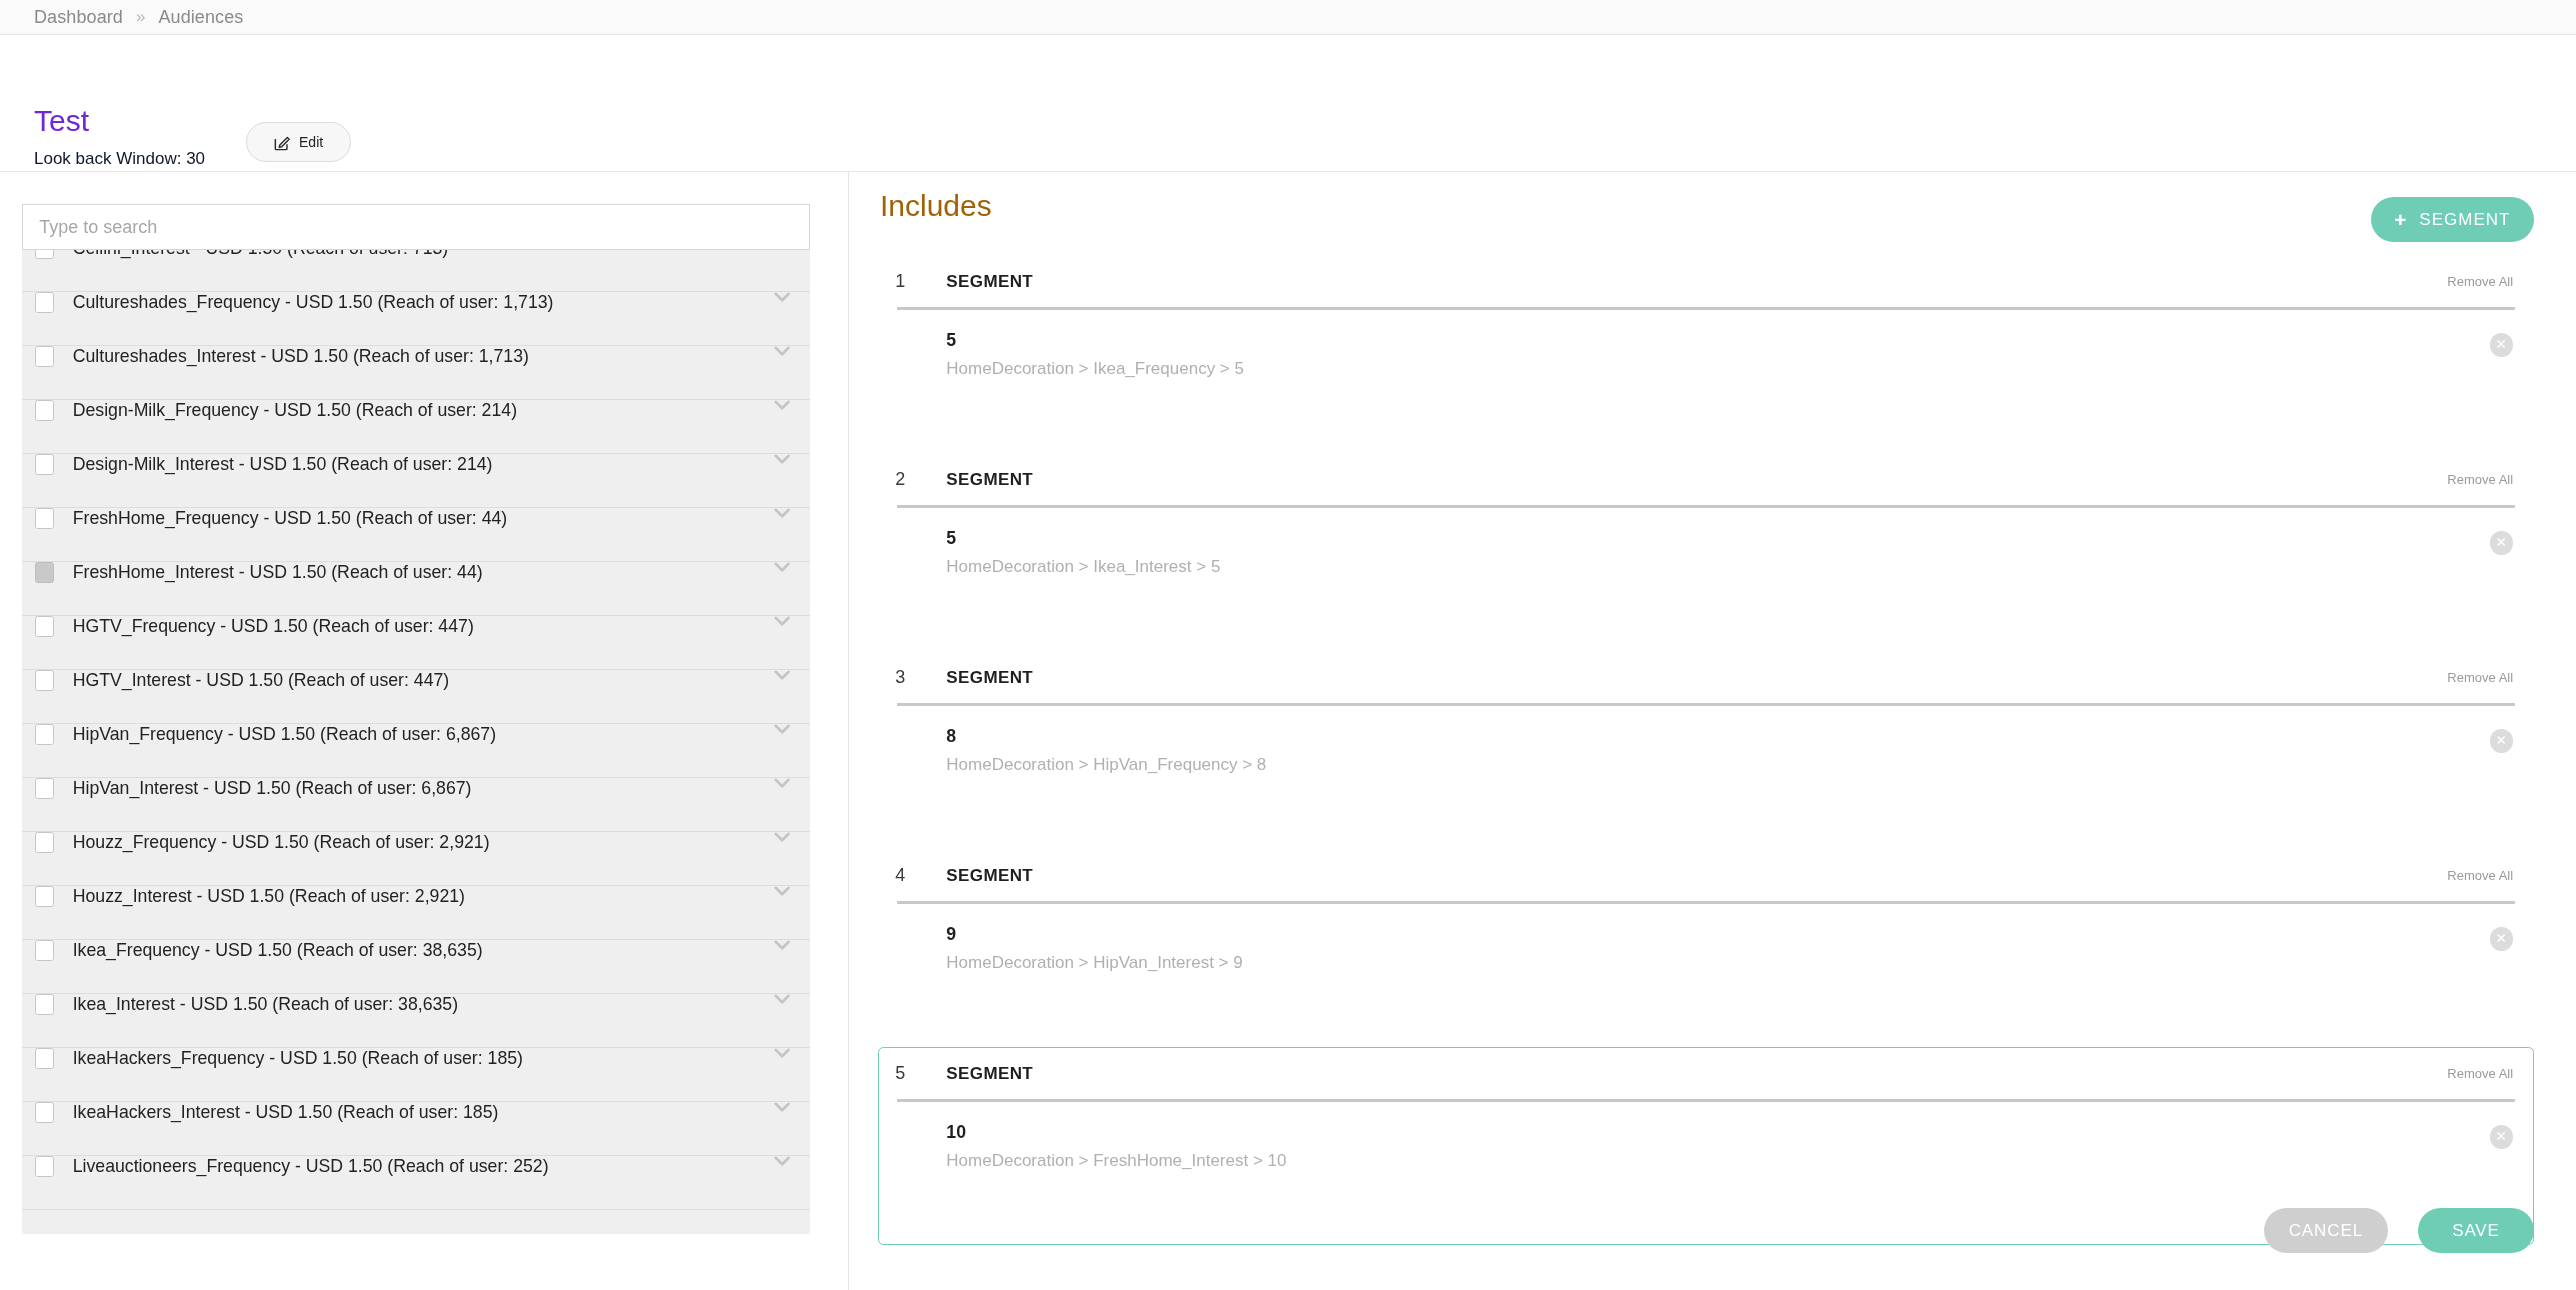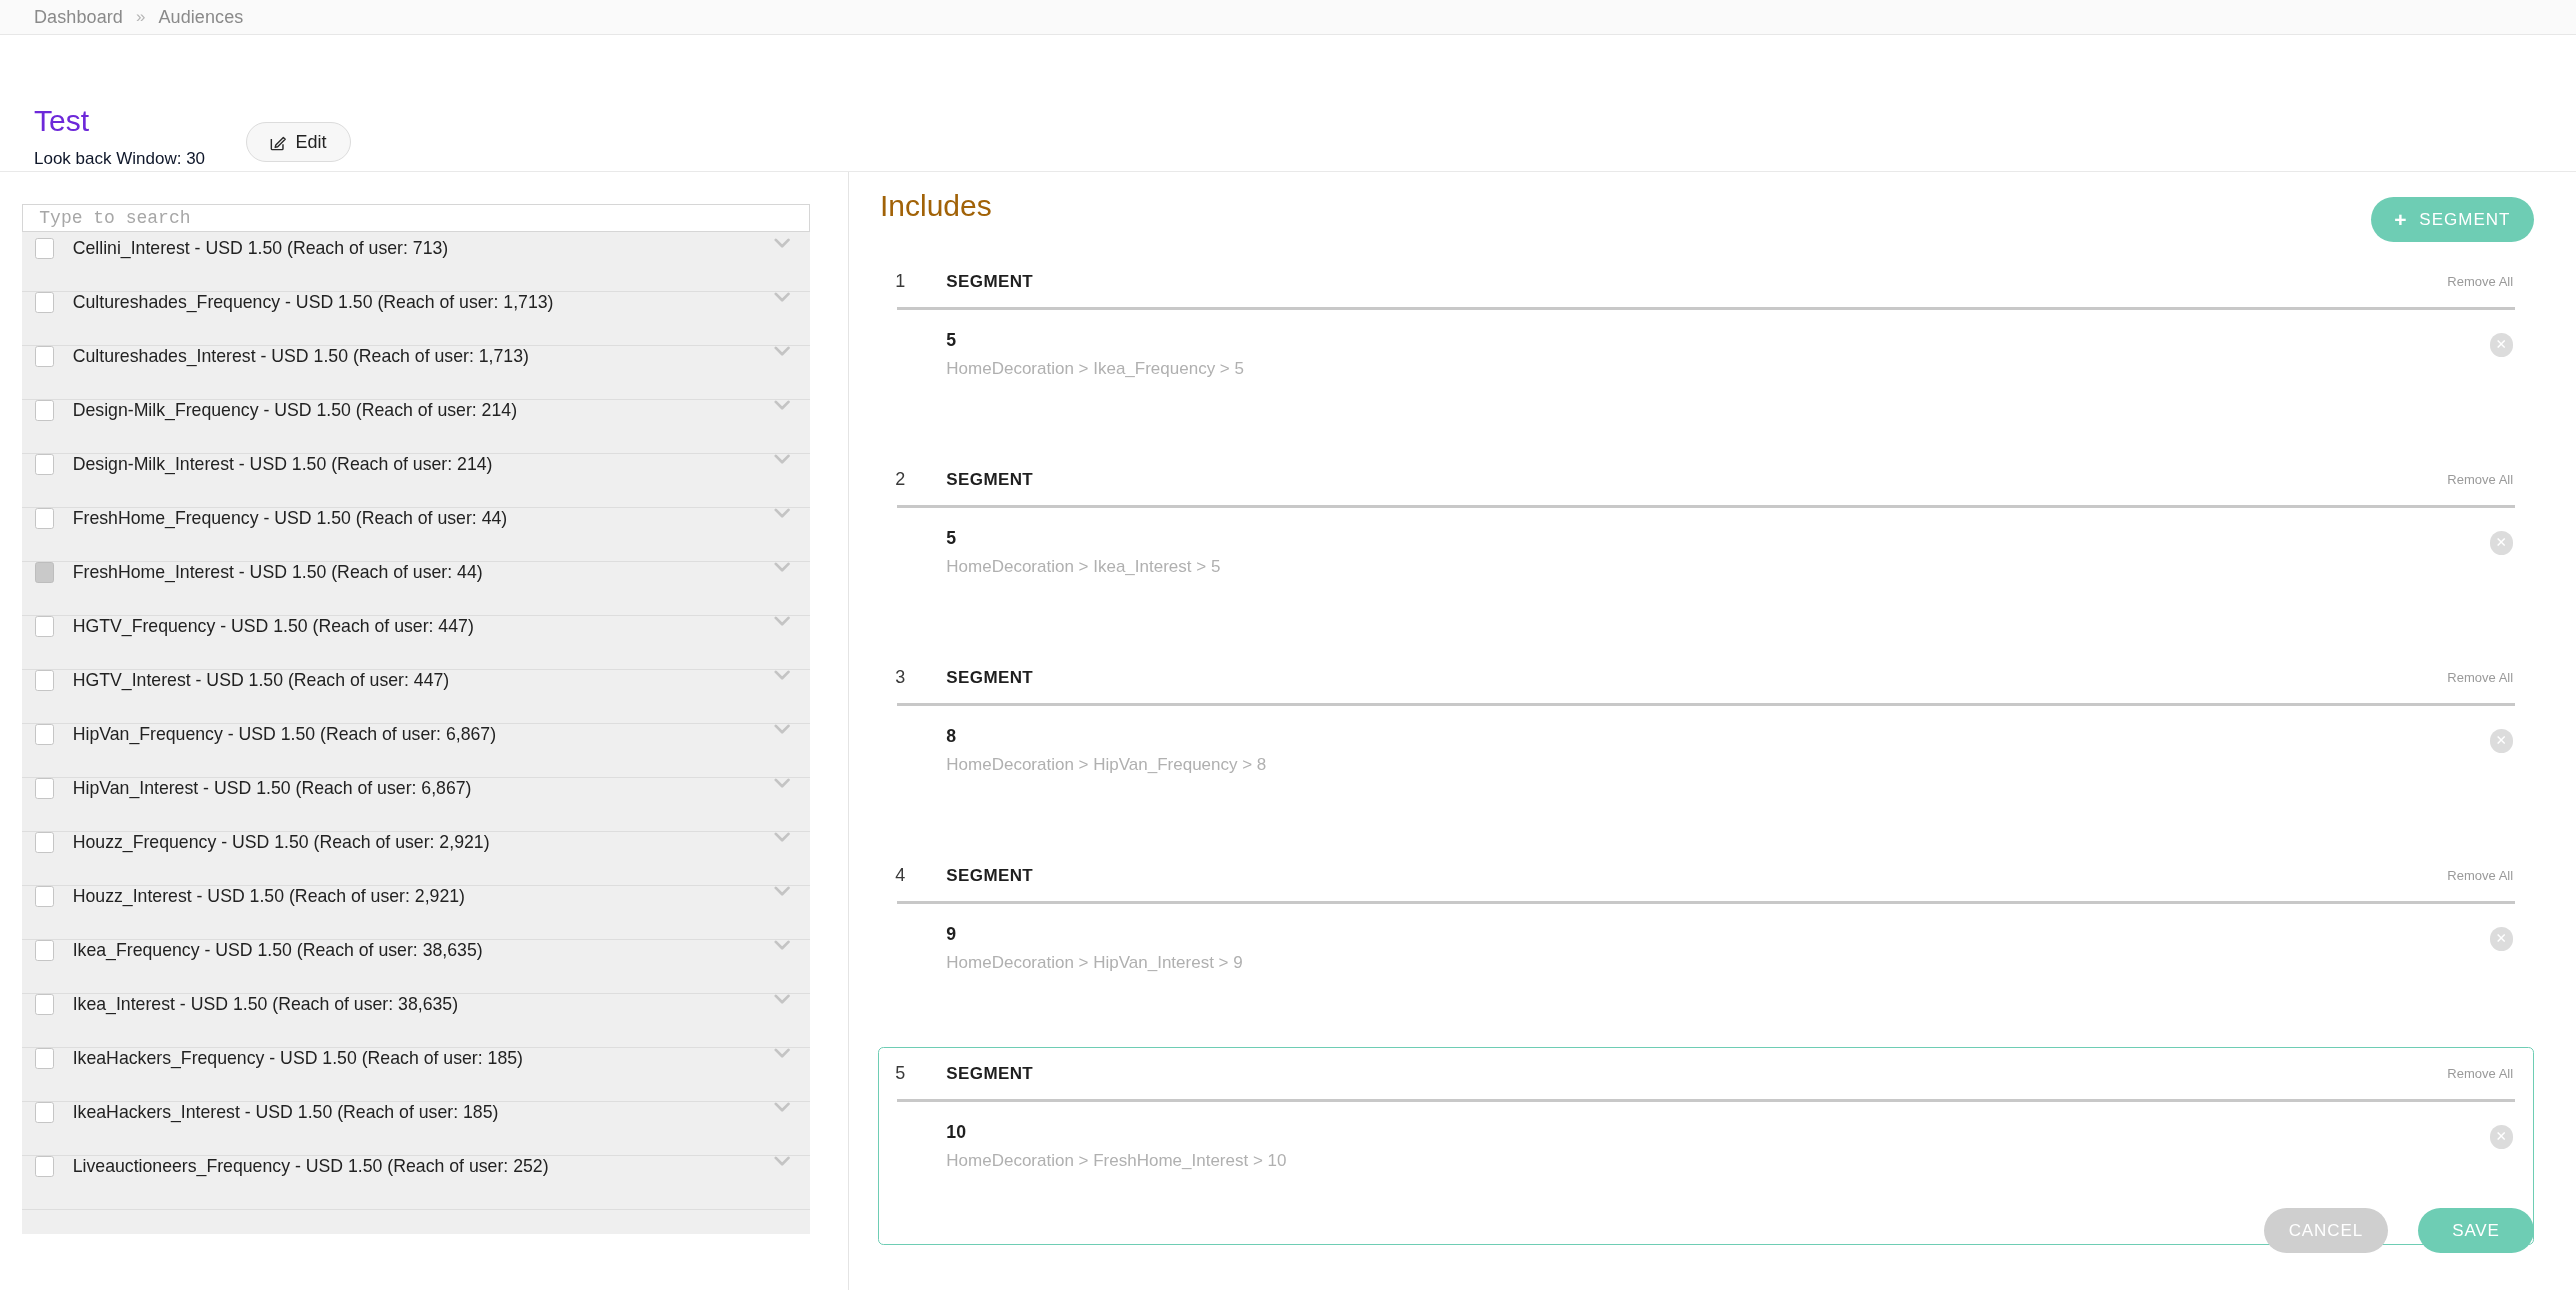--- a/index.html
+++ b/index.html
@@ -61,21 +61,21 @@
     width: 105px;
     height: 40px;
     border: 0.9px solid #dcdcdc;
     border-radius: 20px;
     background: #f7f7f7;
     display: flex;
     align-items: center;
     justify-content: center;
     gap: 8.2px;
     cursor: pointer;
-    font-size: 18px;
+    font-size: 14px;
     color: #222;
   }
   .edit-icon svg { display: block; }
 
   
   .body-split {
     display: flex;
     height: calc(1291px - 35px - 137px);
     background: #ffffff;
   }
@@ -91,27 +91,27 @@
   }
   .search-wrap {
     position: absolute;
     top: 32px;
     left: 22px;
     width: 788px;
     z-index: 5;
   }
   .search-input {
     width: 100%;
-    height: 28px;
+    height: 46px;
     border: 0.9px solid #d6d6d6;
     background: #ffffff;
     padding: 0 16.3px;
     font-size: 18px;
     color: #333;
-    font-family: Liberation Mono, monospace;
+    font-family: Liberation Sans, sans-serif;
     outline: none;
   }
   .search-input::placeholder { color: #a7a7a7; }
 
   .opt-list {
     position: absolute;
     top: 33px;
     left: 22px;
     width: 788px;
     height: 1029px;

